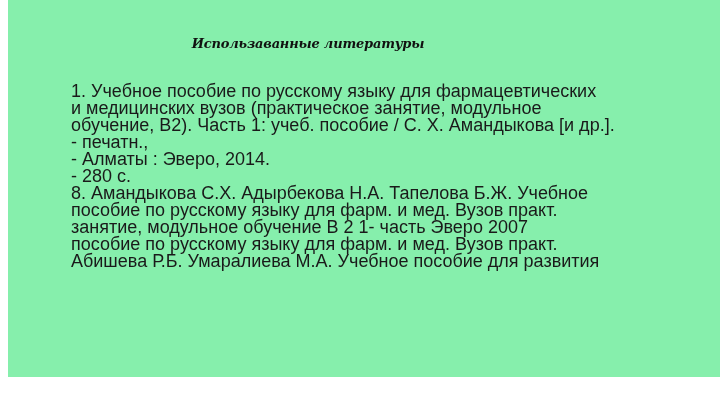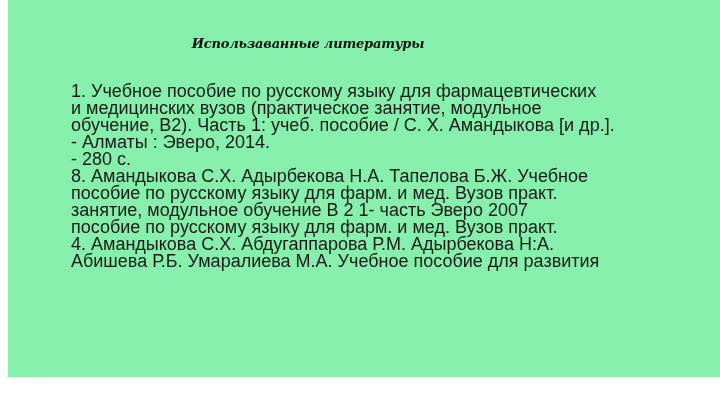--- a/index.html
+++ b/index.html
@@ -51,22 +51,22 @@
 </head>
 <body>
 
 <div class="slide">
   <div class="title">Использаванные литературы</div>
 
   <div class="body">
     <span class="line">1. Учебное пособие по русскому языку для фармацевтических</span>
     <span class="line">и медицинских вузов (практическое занятие, модульное</span>
     <span class="line">обучение, В2). Часть 1: учеб. пособие / С. Х. Амандыкова [и др.].</span>
+    <span class="line">- печатн.,</span>
     <span class="line">- Алматы : Эверо, 2014.</span>
     <span class="line">- 280 с.</span>
     <span class="line">8. Амандыкова С.Х. Адырбекова Н.А. Тапелова Б.Ж. Учебное</span>
     <span class="line">пособие по русскому языку для фарм. и мед. Вузов практ.</span>
     <span class="line">занятие, модульное обучение В 2 1- часть Эверо 2007</span>
     <span class="line">пособие по русскому языку для фарм. и мед. Вузов практ.</span>
-    <span class="line">4. Амандыкова С.Х. Абдугаппарова Р.М. Адырбекова Н:А.</span>
     <span class="line">Абишева Р.Б. Умаралиева М.А. Учебное пособие для развития</span>
   </div>
 </div>
 
 </body></html>

